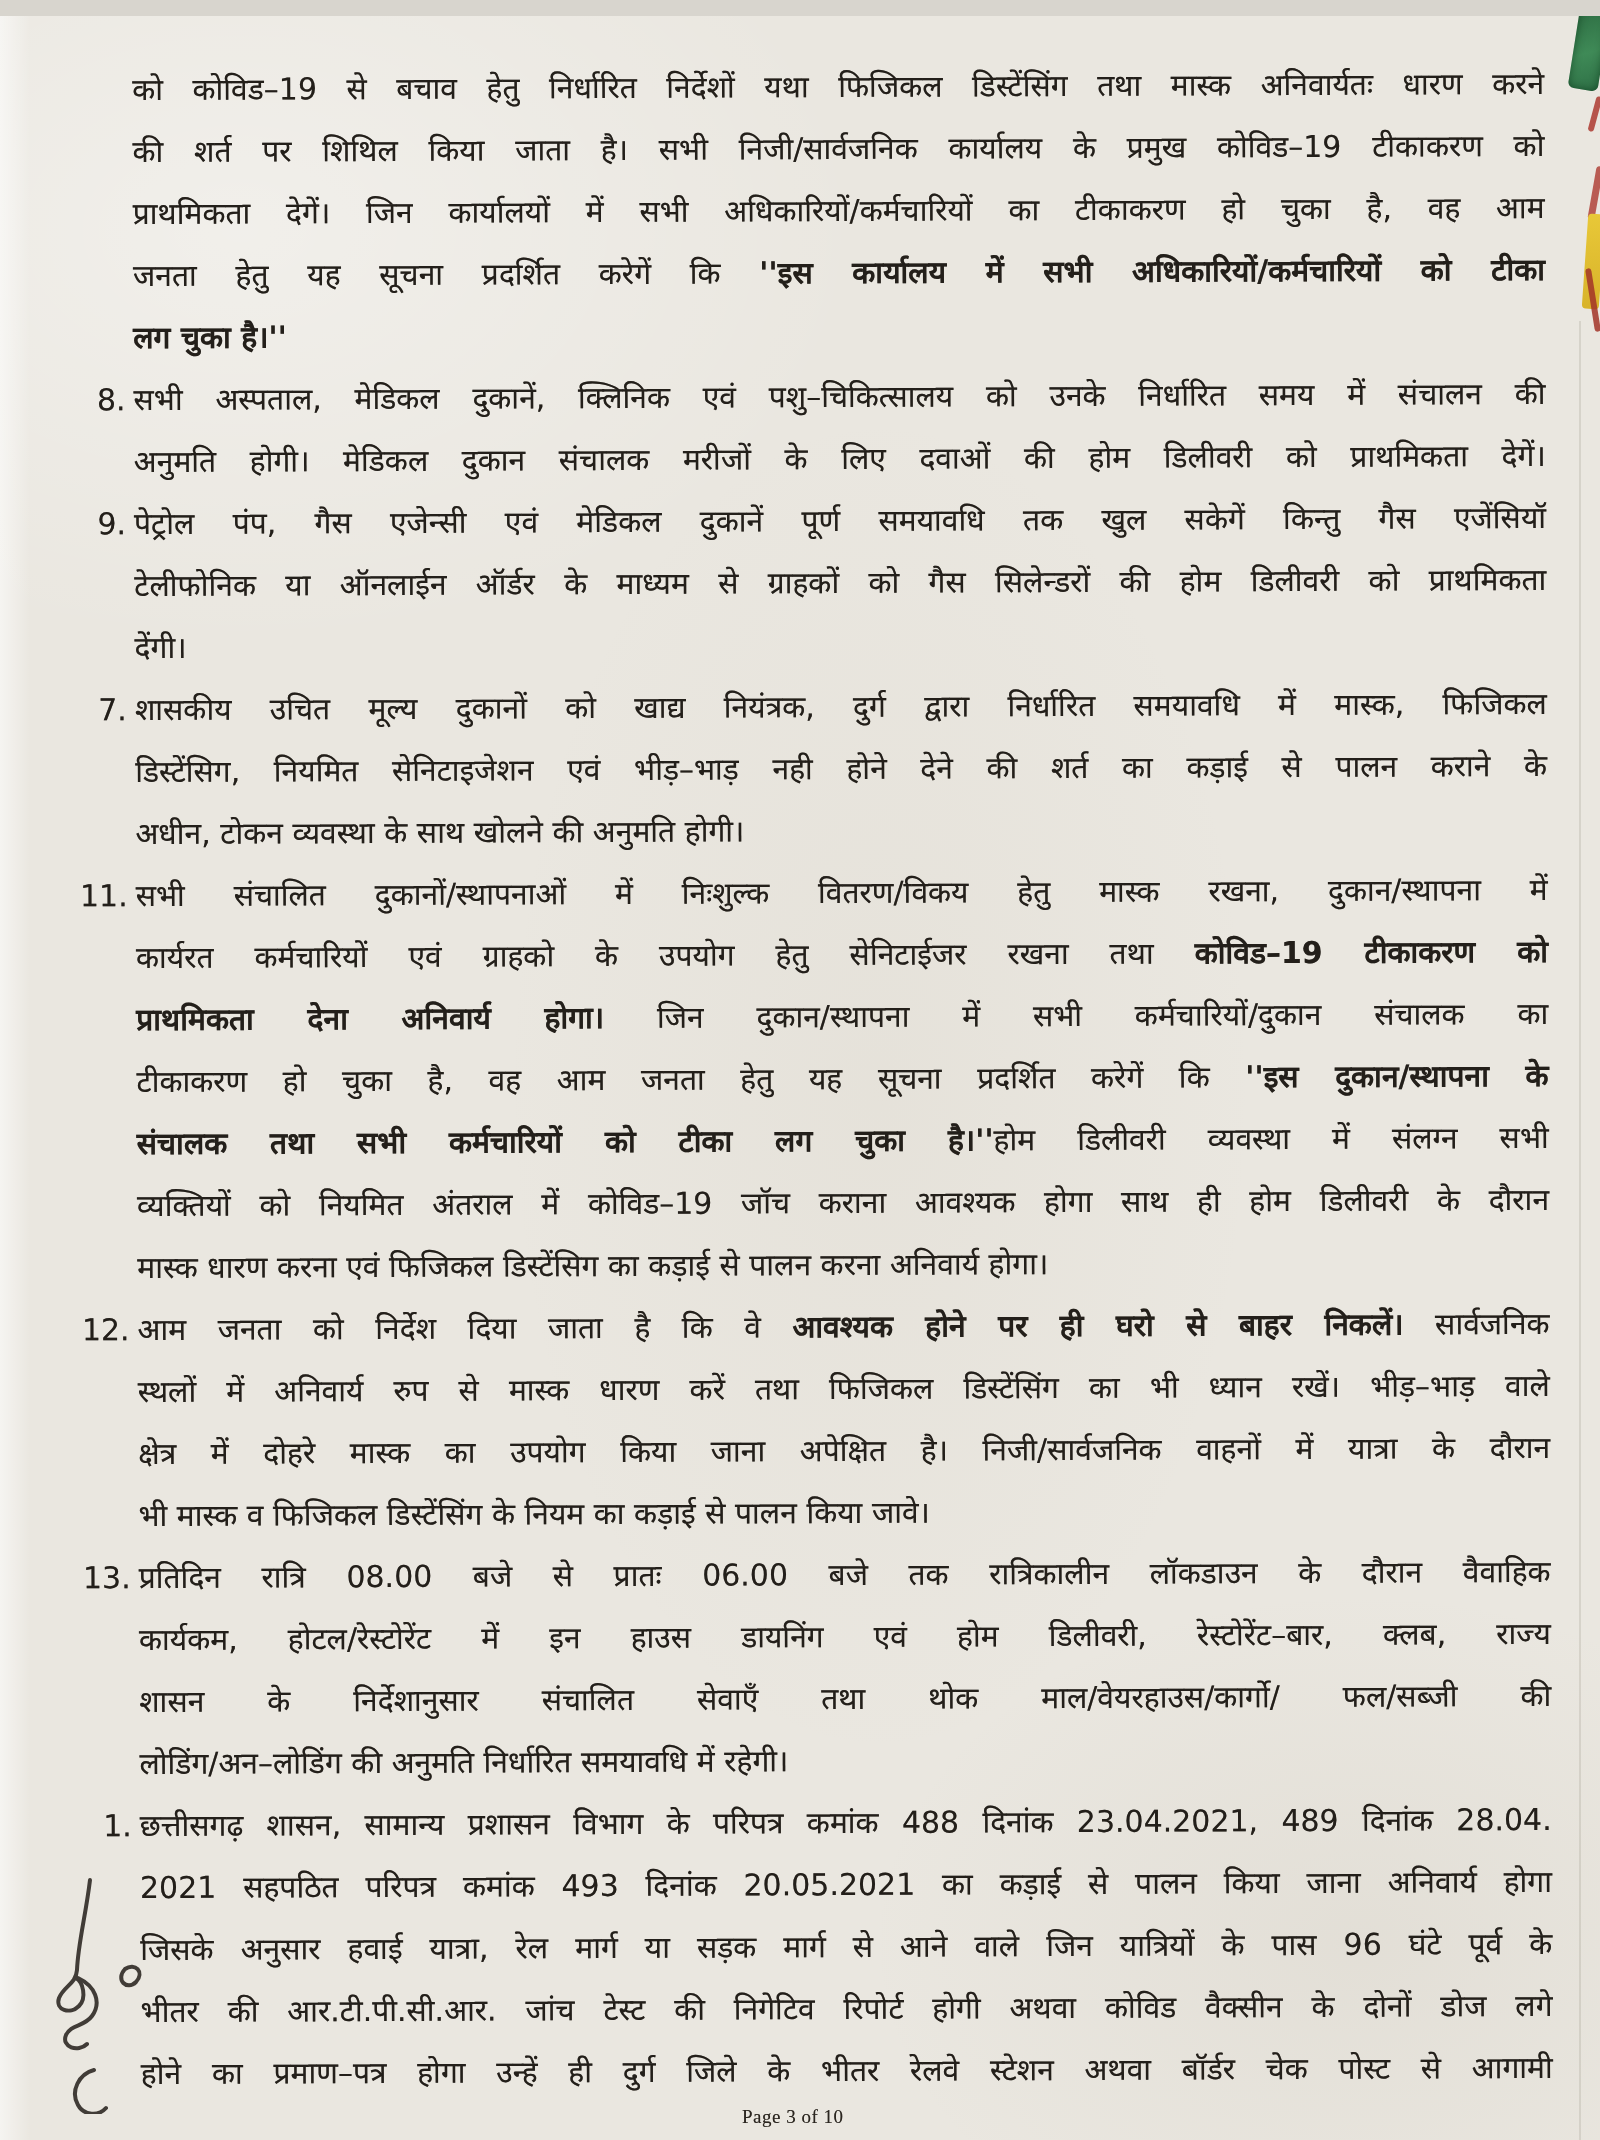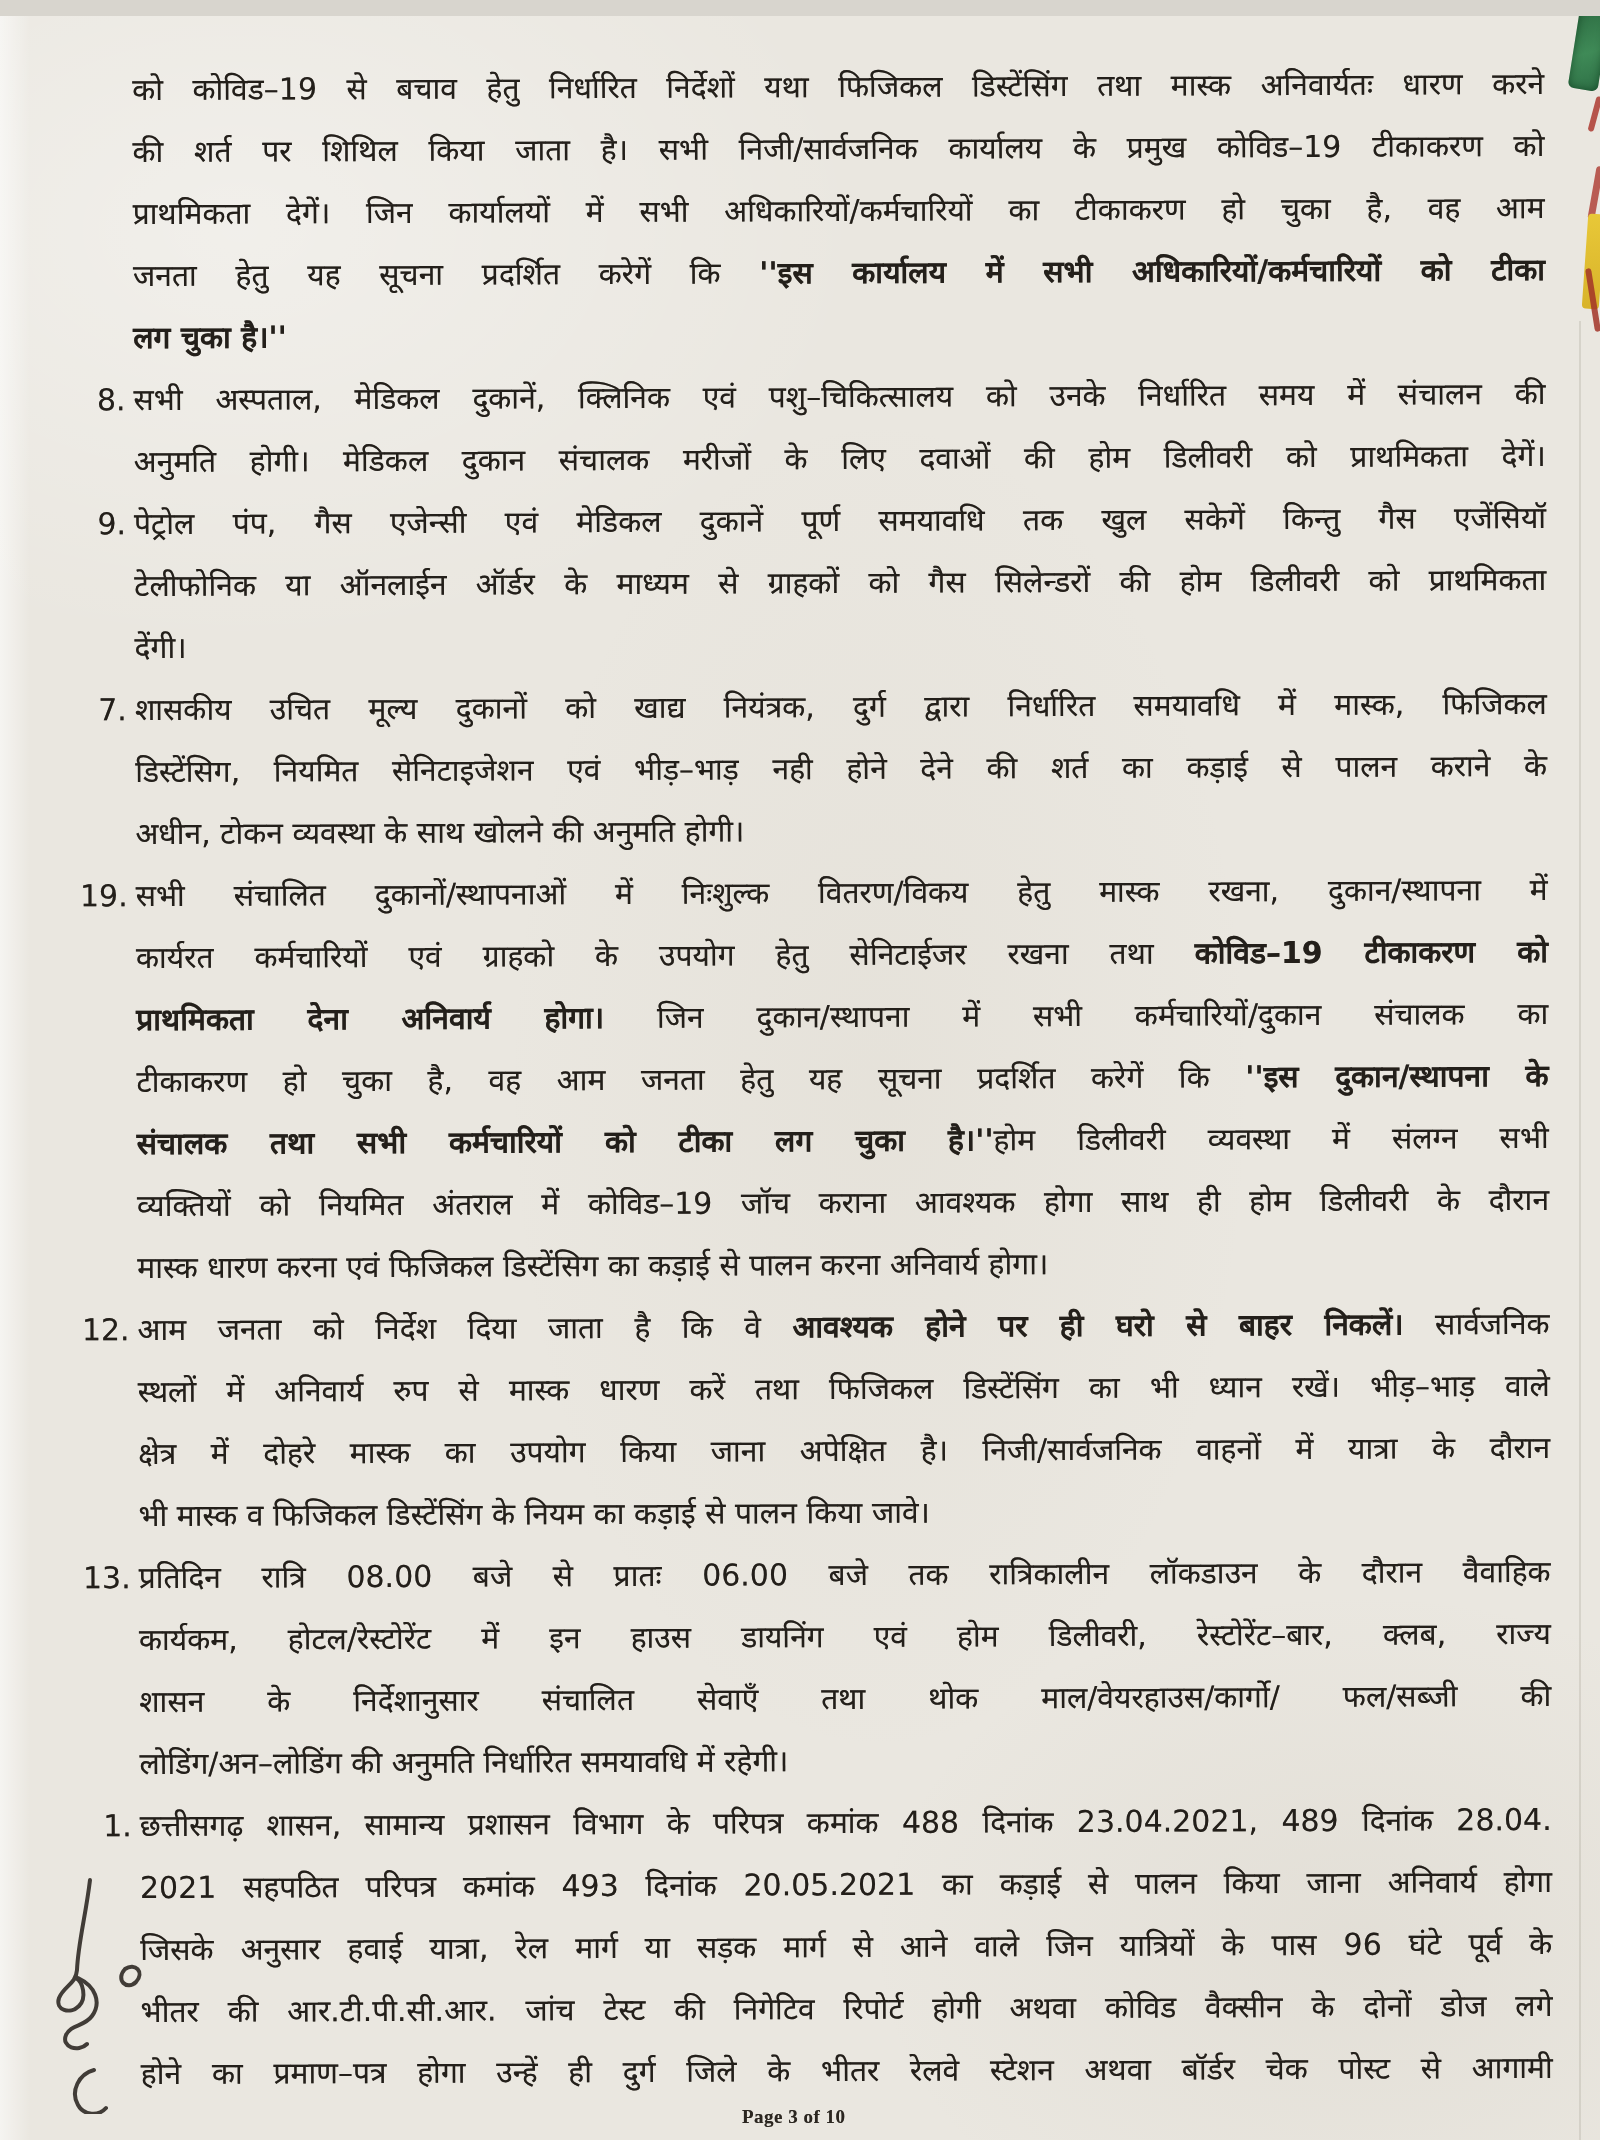--- a/index.html
+++ b/index.html
@@ -42,21 +42,21 @@
     text-align-last:justify;
     white-space:nowrap;
     overflow:visible;
   }
   .line.nj{text-align-last:left;}
   .b{font-weight:bold;}
   .footer{
     position:absolute;
     left:742px;top:2090px;
     font-family:"Liberation Serif","DejaVu Serif",serif;
-    font-weight:bold;
+    font-weight:normal;
     font-size:19px;
     color:#2b2620;
     letter-spacing:0.5px;
     text-shadow:0 0 0.5px rgba(40,35,28,0.5);
   }
   .signature{
     position:absolute;
     left:26px;top:1858px;
   }
   
@@ -98,21 +98,21 @@
         <div class="line"><span>टेलीफोनिक या ऑनलाईन ऑर्डर के माध्यम से ग्राहकों को गैस सिलेन्डरों की होम डिलीवरी को प्राथमिकता</span></div>
         <div class="line nj"><span>देंगी।</span></div>
       </div>
       <div class="item">
         <span class="num">7.</span>
         <div class="line"><span>शासकीय उचित मूल्य दुकानों को खाद्य नियंत्रक, दुर्ग द्वारा निर्धारित समयावधि में मास्क, फिजिकल</span></div>
         <div class="line"><span>डिस्टेंसिग, नियमित सेनिटाइजेशन एवं भीड़–भाड़ नही होने देने की शर्त का कड़ाई से पालन कराने के</span></div>
         <div class="line nj"><span>अधीन, टोकन व्यवस्था के साथ खोलने की अनुमति होगी।</span></div>
       </div>
       <div class="item">
-        <span class="num">19.</span>
+        <span class="num">11.</span>
         <div class="line"><span>सभी संचालित दुकानों/स्थापनाओं में निःशुल्क वितरण/विकय हेतु मास्क रखना, दुकान/स्थापना में</span></div>
         <div class="line"><span>कार्यरत कर्मचारियों एवं ग्राहको के उपयोग हेतु सेनिटाईजर रखना तथा </span><span class="b">कोविड–19 टीकाकरण को</span></div>
         <div class="line"><span class="b">प्राथमिकता देना अनिवार्य होगा।</span><span> जिन दुकान/स्थापना में सभी कर्मचारियों/दुकान संचालक का</span></div>
         <div class="line"><span>टीकाकरण हो चुका है, वह आम जनता हेतु यह सूचना प्रदर्शित करेगें कि </span><span class="b">''इस दुकान/स्थापना के</span></div>
         <div class="line"><span class="b">संचालक तथा सभी कर्मचारियों को टीका लग चुका है।''</span><span>होम डिलीवरी व्यवस्था में संलग्न सभी</span></div>
         <div class="line"><span>व्यक्तियों को नियमित अंतराल में कोविड–19 जॉच कराना आवश्यक होगा साथ ही होम डिलीवरी के दौरान</span></div>
         <div class="line nj"><span>मास्क धारण करना एवं फिजिकल डिस्टेंसिग का कड़ाई से पालन करना अनिवार्य होगा।</span></div>
       </div>
       <div class="item">
         <span class="num nb">12.</span>

